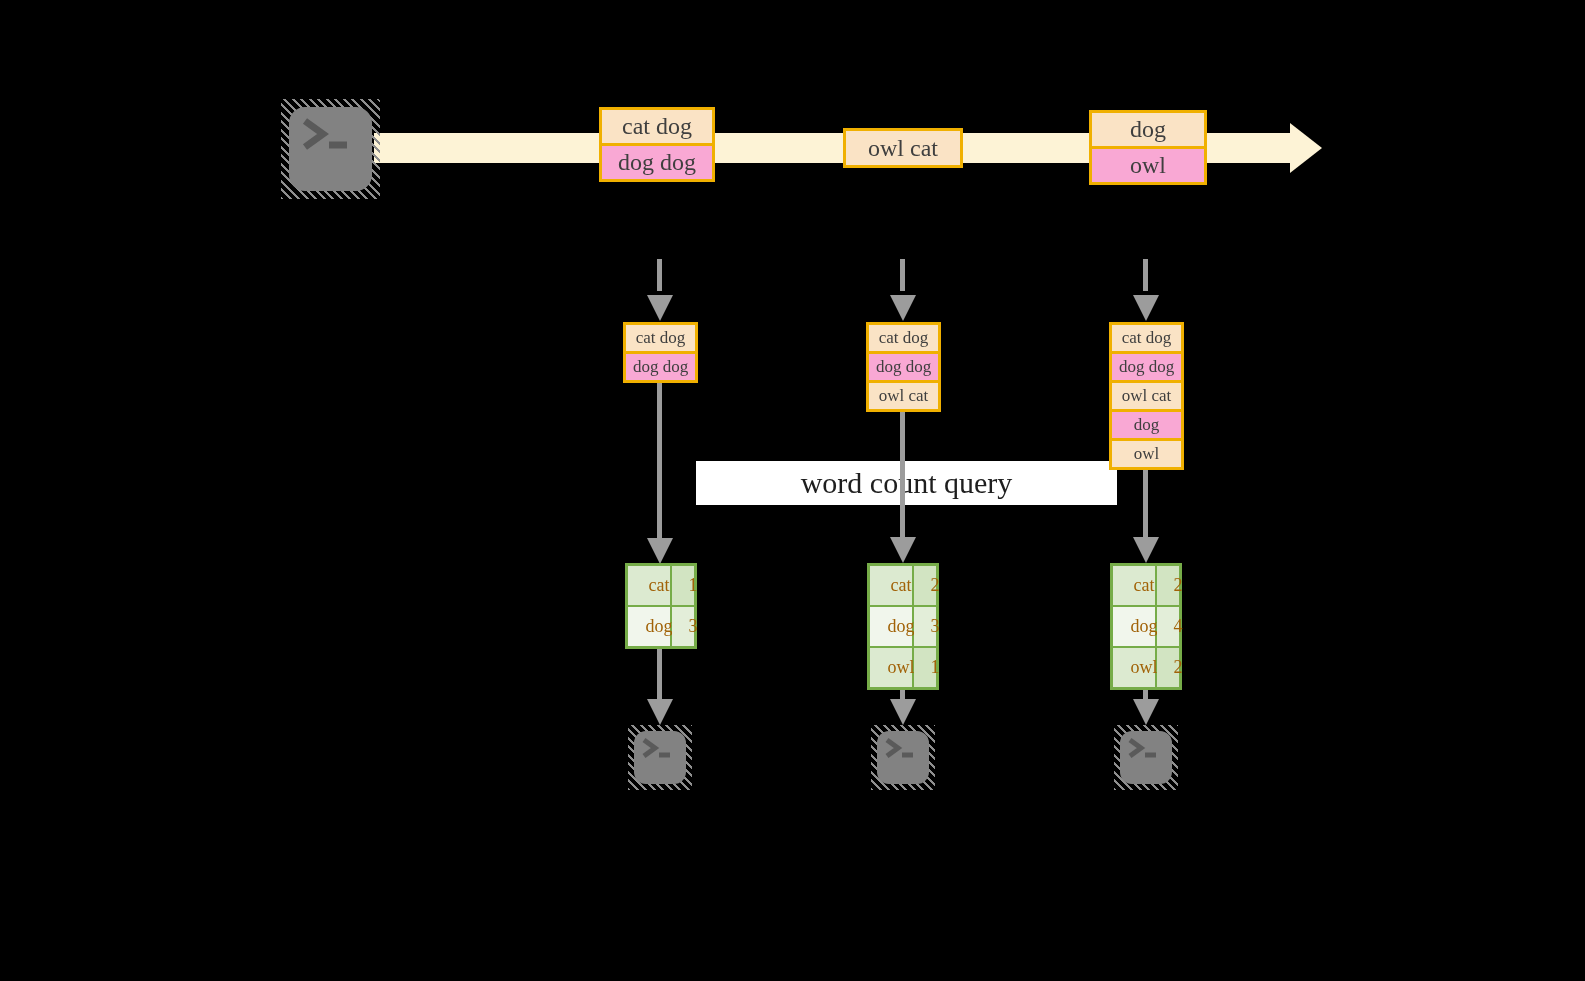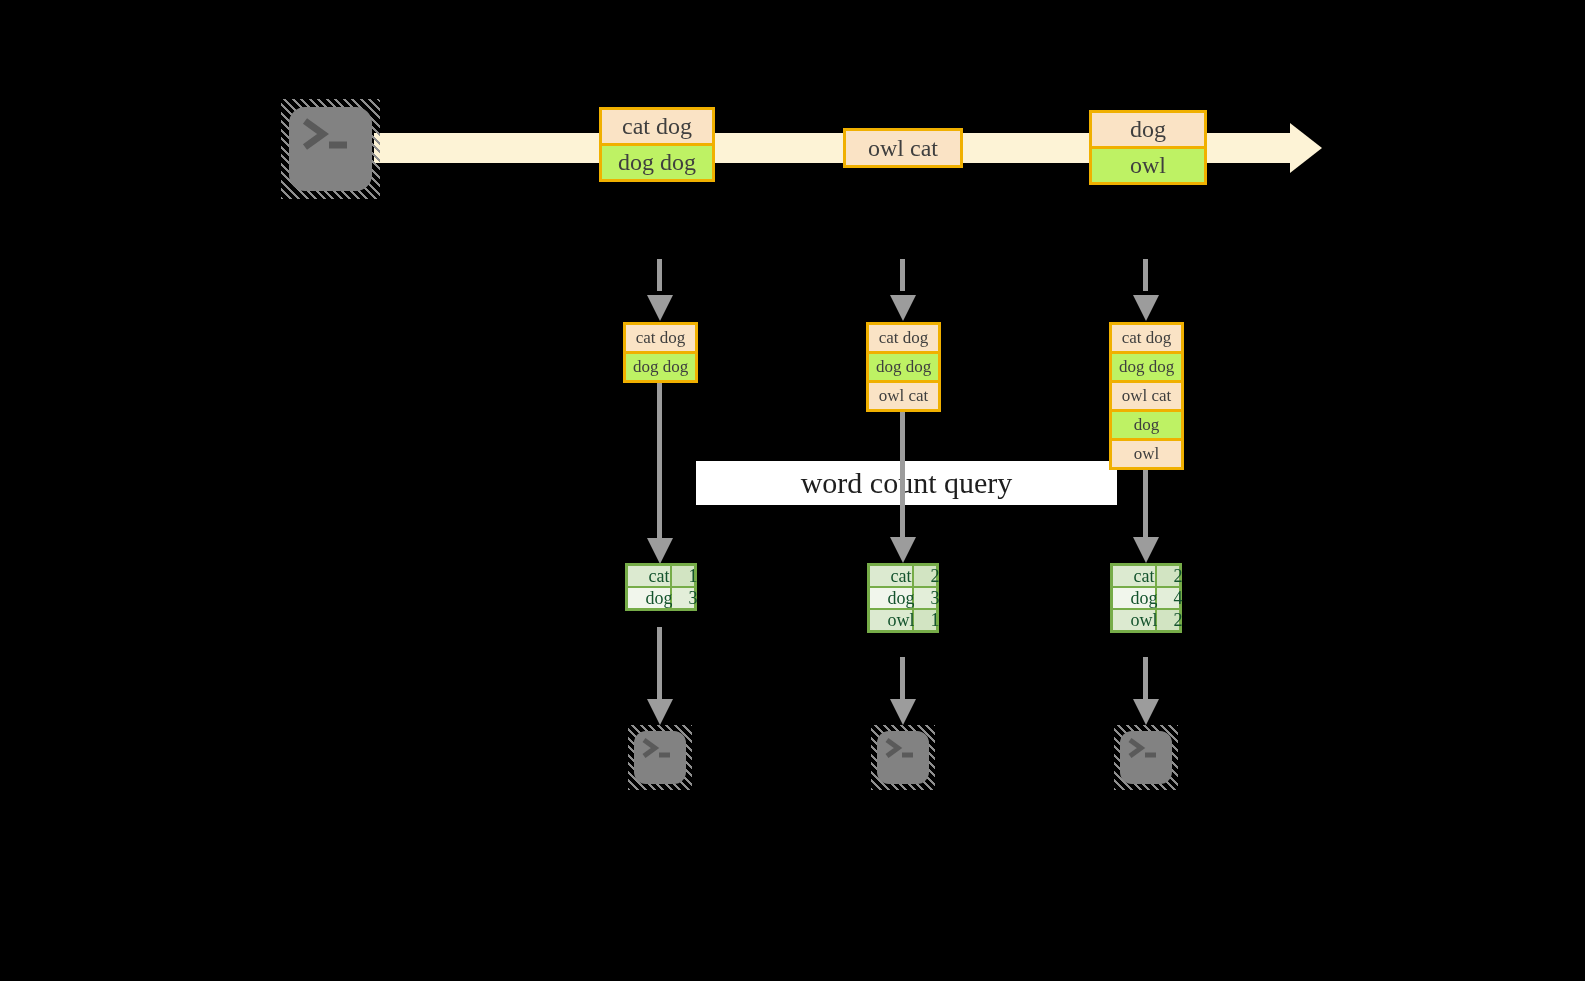--- a/index.html
+++ b/index.html
@@ -8,21 +8,21 @@
     font-family:Liberation Serif, serif;overflow:hidden;
   }
   .abs{position:absolute;}
   
   .orow{
     box-sizing:border-box;border:3px solid #f0b000;color:#3f3f3f;
     display:flex;align-items:center;justify-content:center;
   }
   .stack .orow + .orow{margin-top:-3px;}
   .fill-a{background:#fae3c5;}
-  .fill-b{background:#bef264;}
+  .fill-b{background:#f9a8d4;}
   .big .orow{height:39px;font-size:24px;}
   .mini .orow{height:32px;font-size:17px;}
   
   .stream-band{background:#fdf3d6;height:30px;z-index:1;}
   .stream-head{
     width:0;height:0;border-top:25px solid transparent;
     border-bottom:25px solid transparent;border-left:32px solid #fdf3d6;z-index:1;
   }
   .stack{z-index:4;}
   
@@ -35,22 +35,22 @@
   .querybox{
     background:#ffffff;color:#1e1e1e;font-size:30px;line-height:44px;
     text-align:center;z-index:1;
   }
   
   .gtable{
     box-sizing:border-box;border:3px solid #76ac48;background:#76ac48;
     display:grid;grid-template-columns:42px 22px;gap:2px;z-index:3;
   }
   .gcell{
-    height:20px;display:flex;align-items:center;justify-content:center;
-    font-size:18px;color:#14532d;padding-left:20px;
+    height:39px;display:flex;align-items:center;justify-content:center;
+    font-size:18px;color:#a16207;padding-left:20px;
   }
   .g1{background:#dcead0;} .g1b{background:#d2e4c2;}
   .g2{background:#f1f6ec;} .g2b{background:#e3eed9;}
   
   .hatch{
     background:repeating-linear-gradient(45deg,#8f8f8f 0 2px,transparent 2px 6px);
     z-index:2;
   }
   .term-body{position:absolute;background:#828282;}
   .term-lg .term-body{inset:8px;border-radius:16px;}

